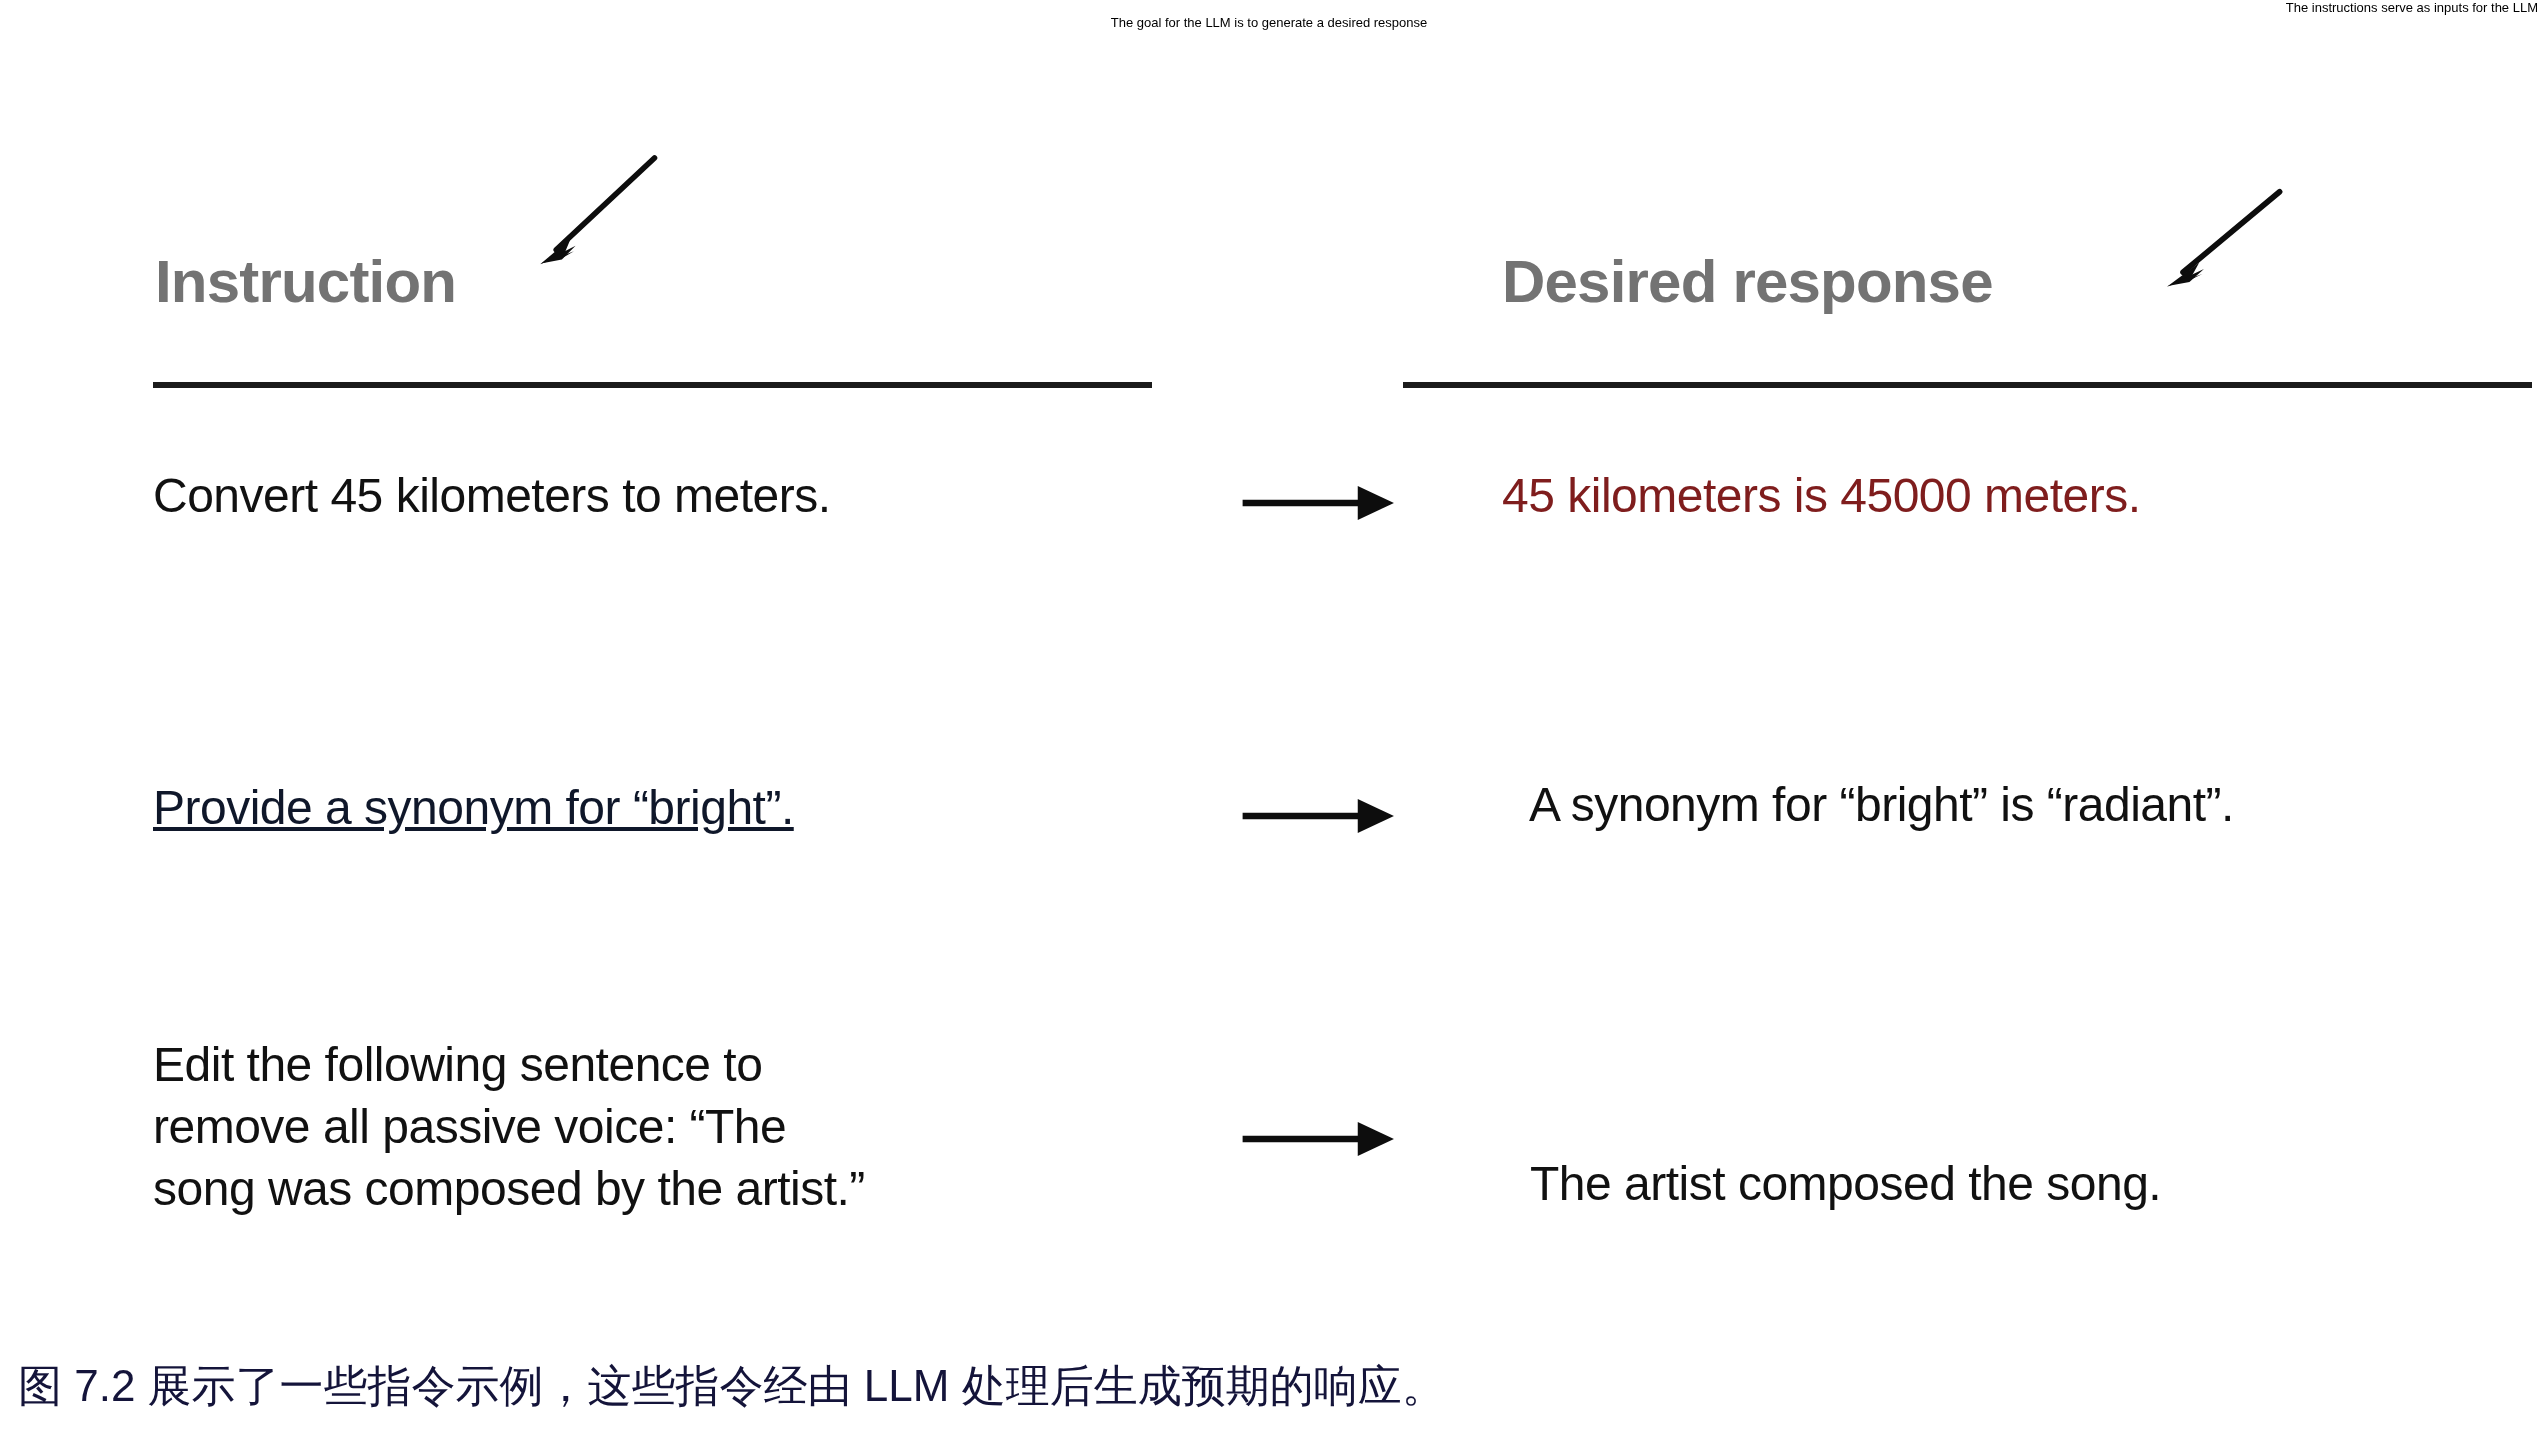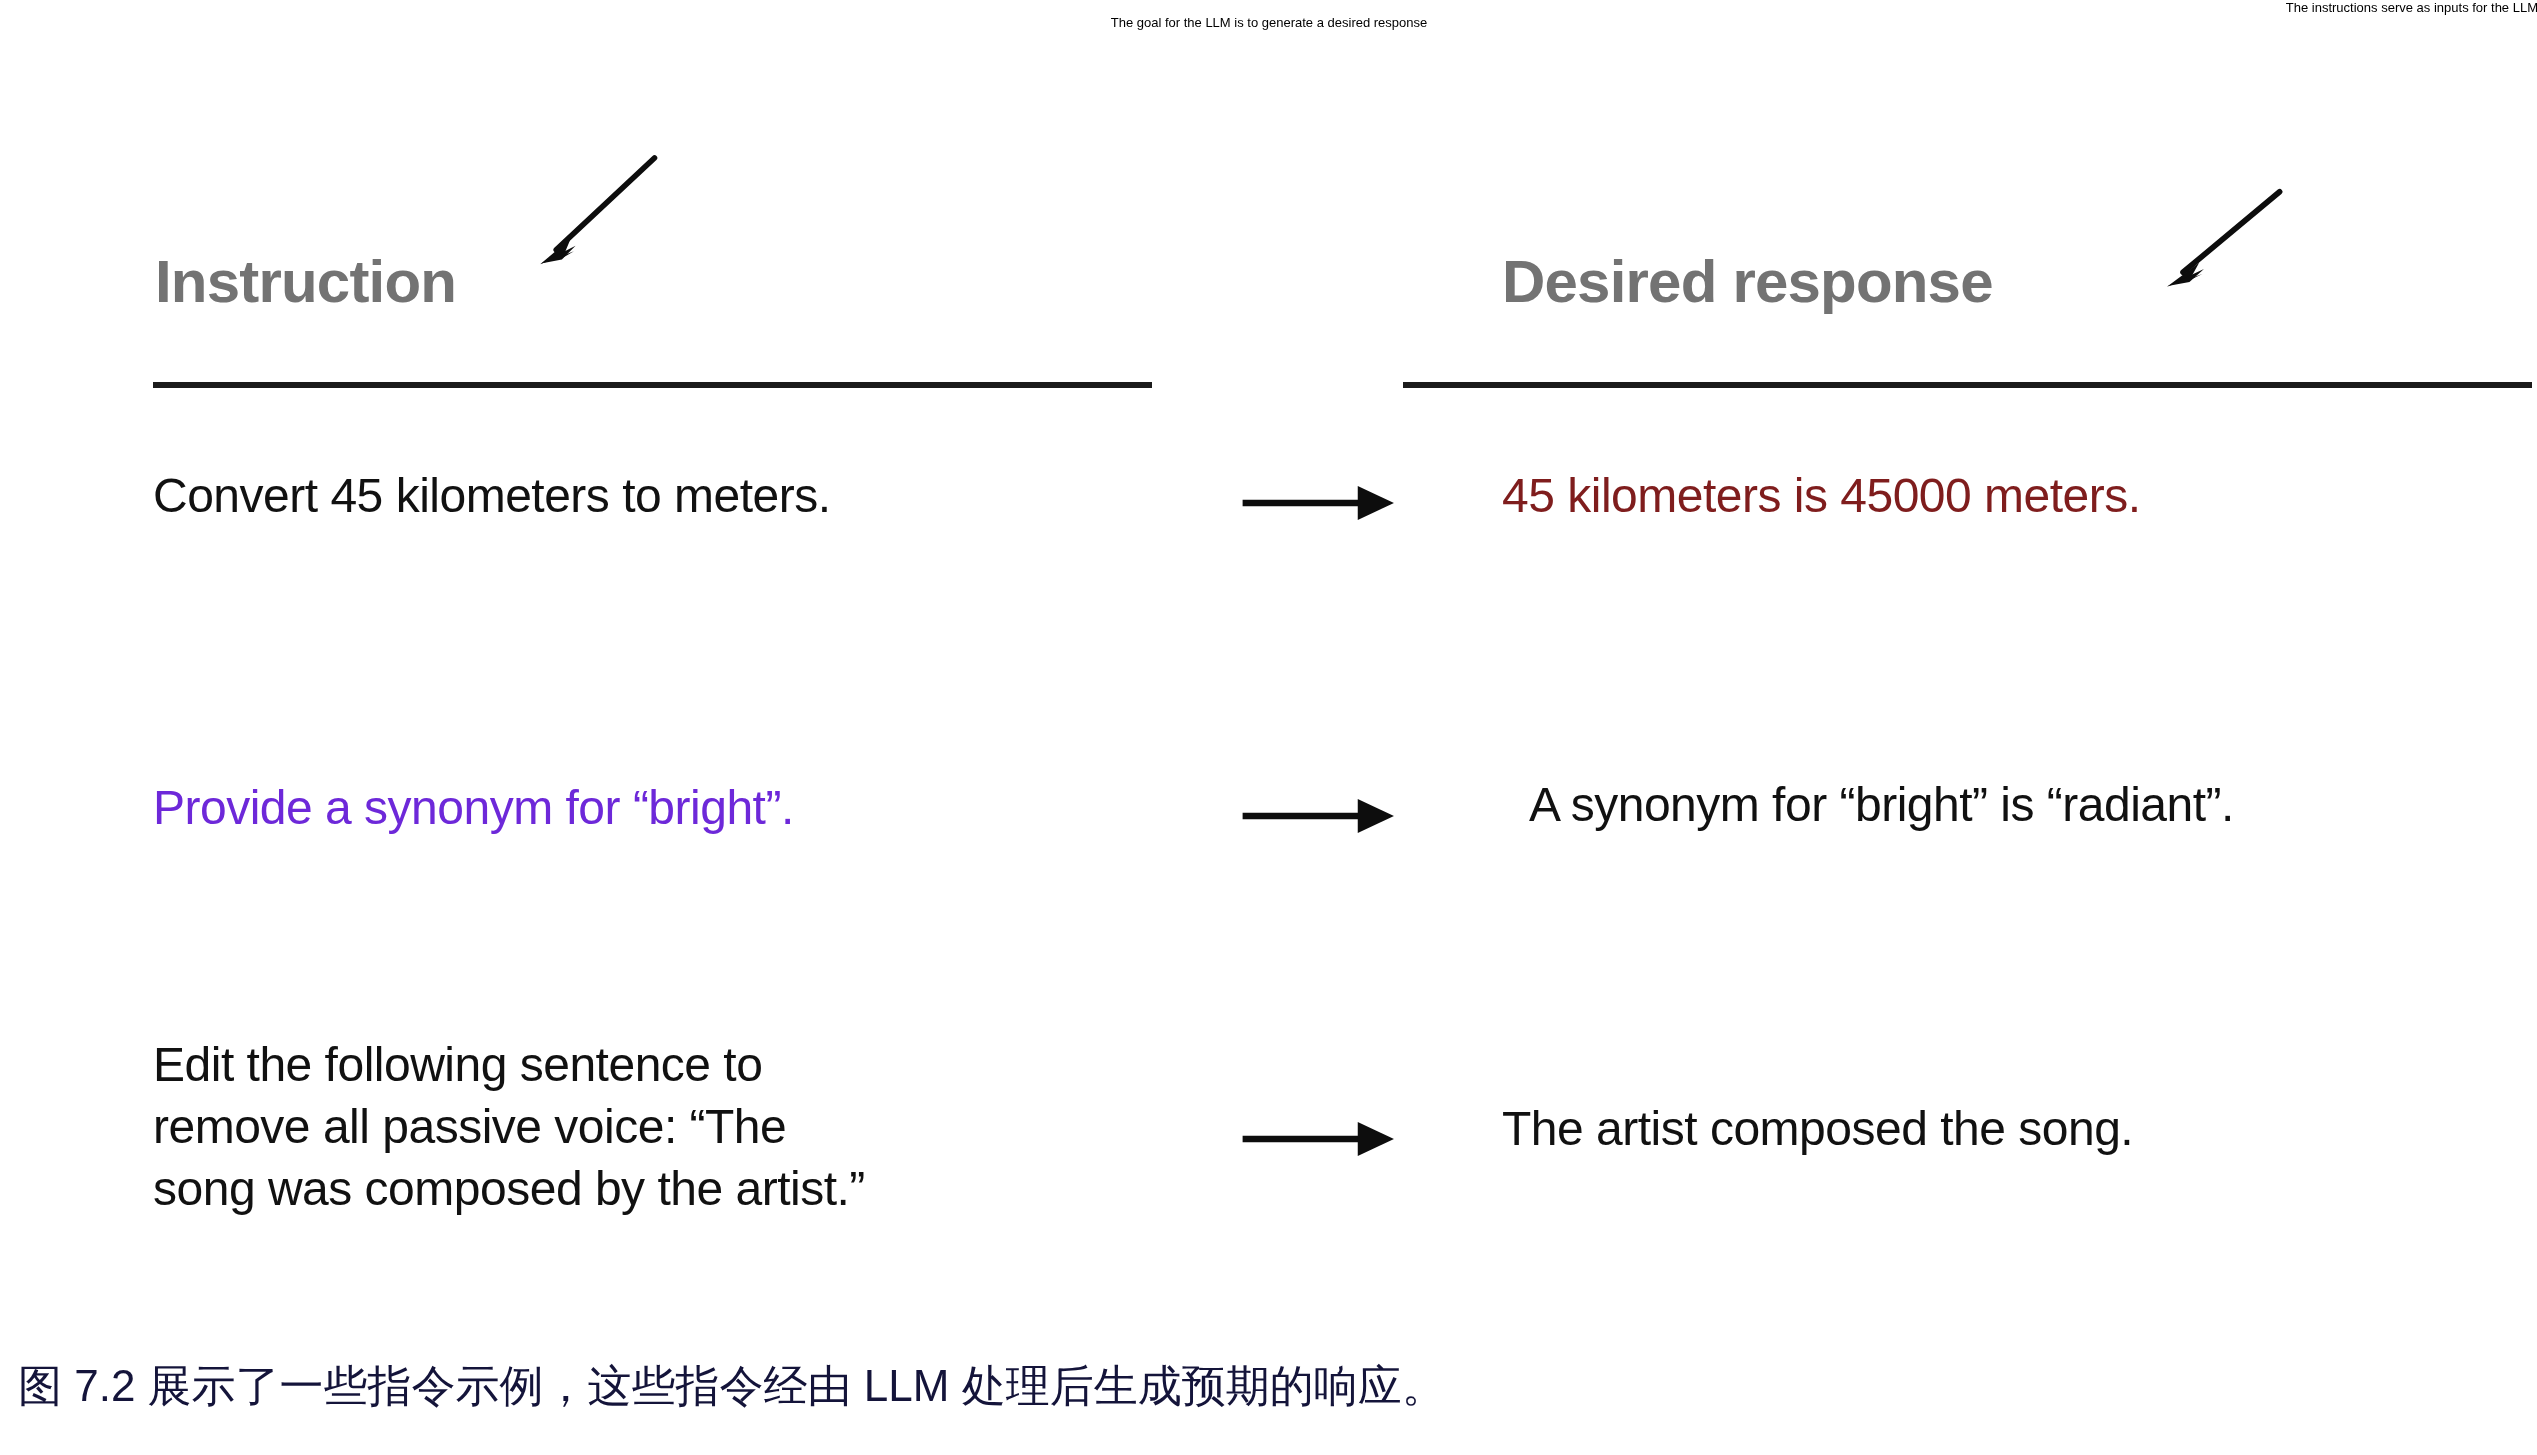--- a/index.html
+++ b/index.html
@@ -80,21 +80,21 @@
     white-space: pre-line;
   }
   .cell-left  { left: 153px; }
   .cell-right { left: 1502px; }
 
   #row1-left  { top: 465px;  }
   #row1-right { top: 465px;  }
   #row2-left  { top: 777px;  }
   #row2-right { top: 774px;  }
   #row3-left  { top: 1034px; }
-  #row3-right { top: 1098px; }
+  #row3-right { top: 1153px; margin-left: 28px; }
 
   
   #caption {
     position: absolute;
     left: 18px;
     top: 1358px;
     font-family: "Liberation Sans", "DejaVu Sans", sans-serif;
     font-weight: 400;
     font-size: 44px;
     line-height: 1.25;
@@ -139,21 +139,21 @@
 
   <div class="cell cell-left" id="row1-left" style="color: rgb(17, 17, 17);">Convert 45 kilometers to meters.</div>
 
   <svg class="arrow-svg" style="left:1241px; top:481px;" width="161" height="44" viewBox="0 0 200 54">
     <line x1="2" y1="27" x2="158" y2="27" stroke="#0d0d0d" stroke-width="8" stroke-linecap="butt"></line>
     <polygon points="145,6 190,27 145,48" fill="#0d0d0d"></polygon>
   </svg>
 
   <div class="cell cell-right" id="row1-right" style="color: #7f1d1d;">45 kilometers is 45000 meters.</div>
 
-  <div class="cell cell-left" id="row2-left" style="color: #6d28d9;">Provide a synonym for “bright”.</div>
+  <div class="cell cell-left" id="row2-left" style="color: #0f172a; text-decoration: underline;">Provide a synonym for “bright”.</div>
 
   <svg class="arrow-svg" style="left:1241px; top:794px;" width="161" height="44" viewBox="0 0 200 54">
     <line x1="2" y1="27" x2="158" y2="27" stroke="#0d0d0d" stroke-width="8" stroke-linecap="butt"></line>
     <polygon points="145,6 190,27 145,48" fill="#0d0d0d"></polygon>
   </svg>
 
   <div class="cell cell-right" id="row2-right" style="color: rgb(17, 17, 17); margin-left: 27px;">A synonym for “bright” is “radiant”.</div>
 
   <div class="cell cell-left" id="row3-left" style="color: rgb(17, 17, 17);">Edit the following sentence to
 remove all passive voice: “The

